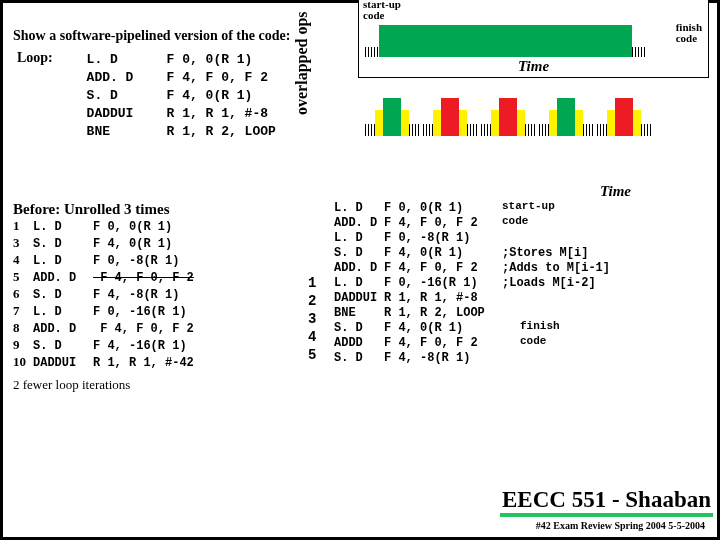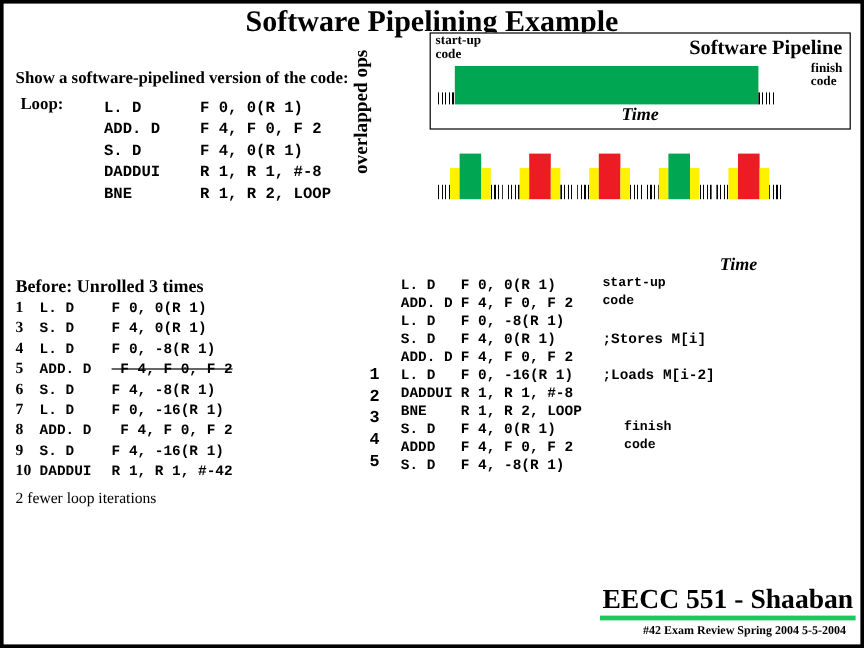--- a/index.html
+++ b/index.html
@@ -52,38 +52,36 @@
 
 .footnote{text-align:left;font-size:13px;margin-top:6px}
 .footer{position:absolute;right:4px;bottom:20px;font-size:23px;font-weight:bold;border-bottom:4px solid #22c55e;padding:0 2px}
 .footer-small{position:absolute;right:12px;bottom:6px;font-size:10px;font-weight:bold}
 .chart-wrap{height:158px;position:relative}
 </style>
 </head>
 <body>
 
 <div class="page">
-  <h1 class="title">Software Pipelining Example</h1>
 
   <div class="top-row">
     <div class="top-left">
       <p class="prompt">Show a software-pipelined version of the code:</p>
       <div class="loop-block mono">
         <span class="loop-label">Loop:</span>
         <span class="loop-rows" id="loop-rows"><div><span class="col-op">L. D</span><span class="col-arg">F 0, 0(R 1)</span></div><div><span class="col-op">ADD. D</span><span class="col-arg">F 4, F 0, F 2</span></div><div><span class="col-op">S. D</span><span class="col-arg">F 4, 0(R 1)</span></div><div><span class="col-op">DADDUI</span><span class="col-arg">R 1, R 1, #-8</span></div><div><span class="col-op">BNE</span><span class="col-arg">R 1, R 2, LOOP</span></div></span>
       </div>
     </div>
 
     <div class="top-right">
       <div class="vlabel">overlapped ops</div>
       <div class="chart-wrap">
         <div class="chart-box">
           <div class="startup" style="white-space:pre">start-up
 code</div>
-          <div class="sp-title">Software Pipeline</div>
           <div class="finish1" style="white-space:pre">finish
 code</div>
           <div class="chart1">
             <div class="band hatch" style="left:2px;width:14px;height:10px"></div>
             <div class="band g" style="left:16px;width:253px;height:32px"></div>
             <div class="band hatch" style="left:269px;width:14px;height:10px"></div>
           </div>
           <div class="time1">Time</div>
           <div class="chart2" id="chart2">
               <div style="position: absolute; bottom: 0px; left: 0px; width: 54px; height: 40px;">
@@ -167,20 +165,21 @@
             <span class="arg2">F 0, -8(R 1)</span>
           </div>
           <div class="line">
             <span class="op2">S. D</span>
             <span class="arg2">F 4, 0(R 1)</span>
             <span class="cmt">;Stores M[i]</span>
           </div>
           <div class="line">
             <span class="op2">ADD. D</span>
             <span class="arg2">F 4, F 0, F 2</span>
+            <span class="cmt">;Adds to M[i-1]</span>
           </div>
           <div class="line">
             <span class="op2">L. D</span>
             <span class="arg2" style="width:118px">F 0, -16(R 1)</span>
             <span class="cmt">;Loads M[i-2]</span>
           </div>
           <div class="line">
             <span class="op2">DADDUI</span>
             <span class="arg2">R 1, R 1, #-8</span>
           </div>

